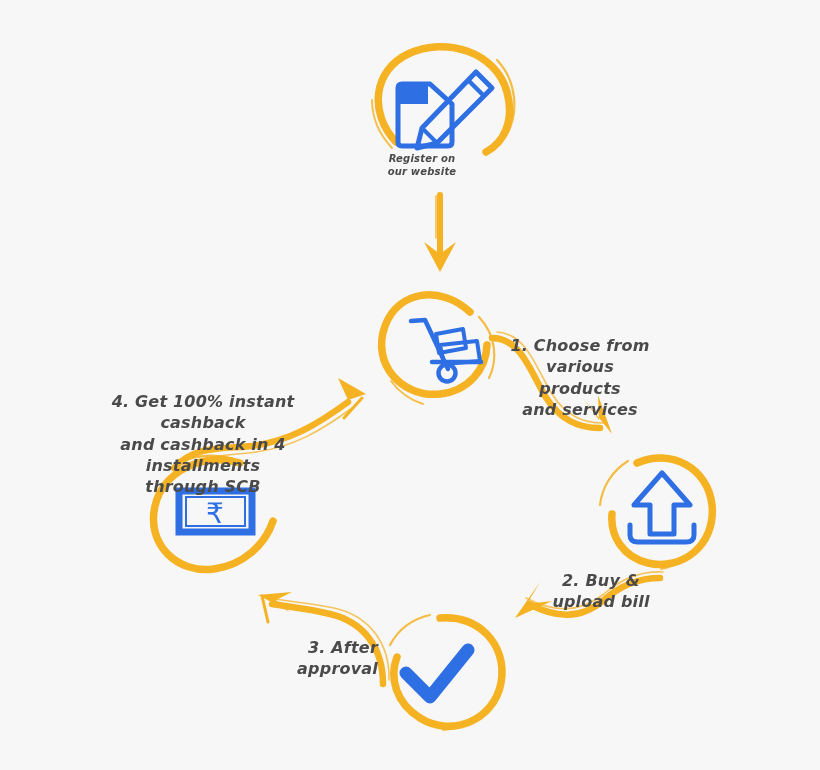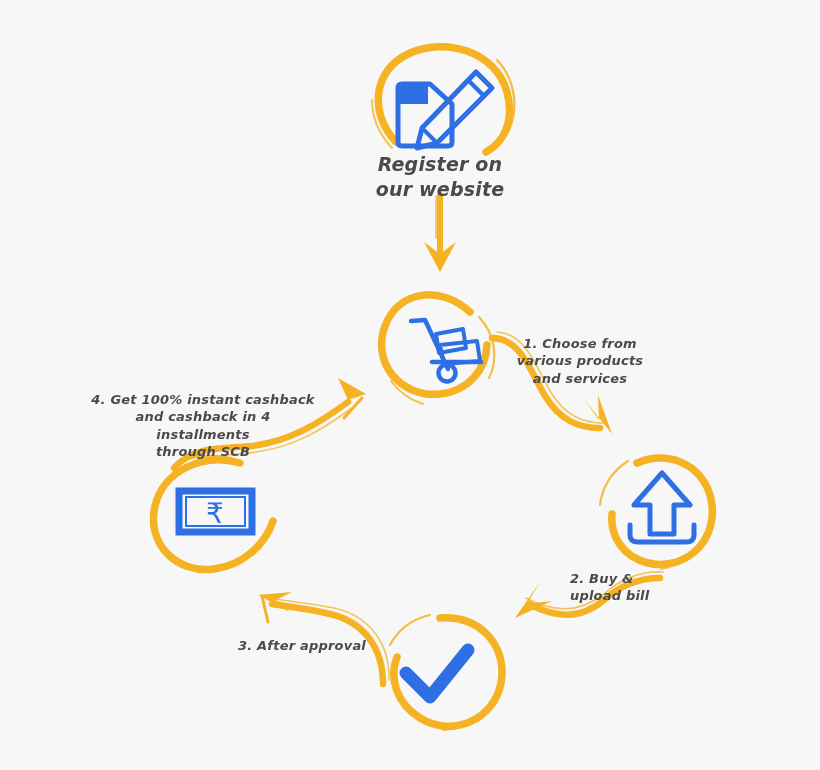--- a/index.html
+++ b/index.html
@@ -24,51 +24,51 @@
     top: 0;
     width: 820px;
     height: 770px;
   }
   .step-label {
     position: absolute;
     color: #4a4a4a;
     font-family: "DejaVu Sans", sans-serif;
     font-style: italic;
     font-weight: bold;
-    font-size: 13px;
+    font-size: 16px;
     line-height: 1.33;
     text-align: center;
     white-space: pre-line;
     letter-spacing: 0.2px;
     user-select: none;
   }
   #label-register {
-    left: 370px;
+    left: 352px;
     top: 152px;
     width: 140px;
-    font-size: 19px;
+    font-size: 10px;
     line-height: 1.3;
   }
   #label-step1 {
     left: 505px;
     top: 335px;
     width: 150px;
     text-align: center;
   }
   #label-step2 {
-    left: 570px;
+    left: 541px;
     top: 570px;
     width: 120px;
-    text-align: left;
+    text-align: center;
   }
   #label-step3 {
     left: 238px;
     top: 637px;
     width: 140px;
-    text-align: left;
+    text-align: right;
   }
   #label-step4 {
     left: 88px;
     top: 391px;
     width: 230px;
     text-align: center;
     font-style: italic;
   }
 </style>
 </head>

